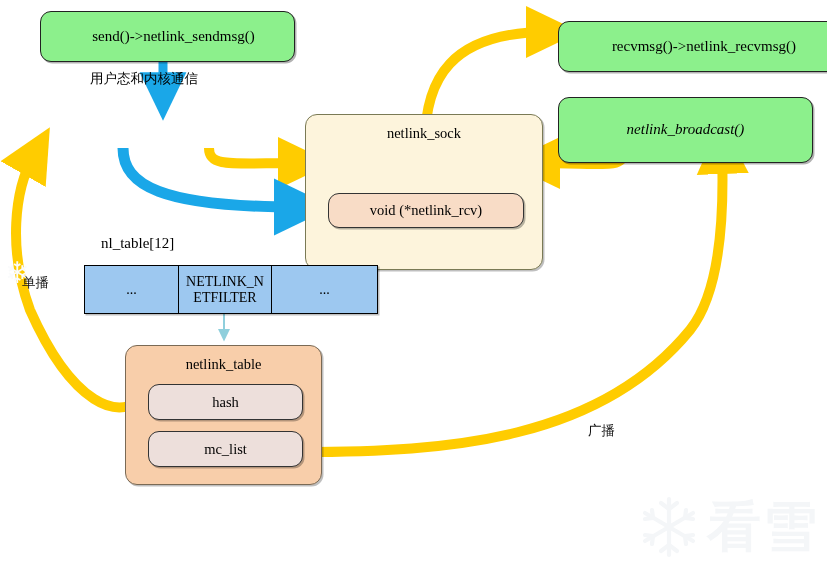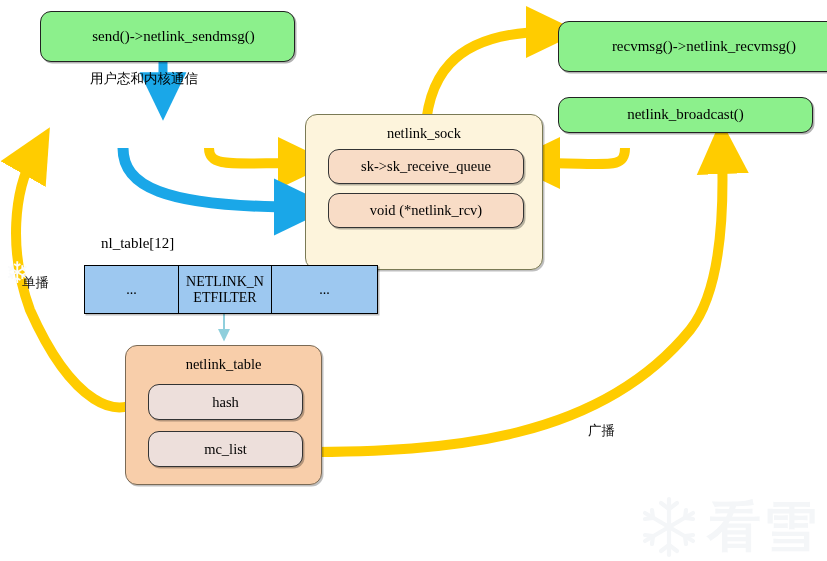--- a/index.html
+++ b/index.html
@@ -207,29 +207,26 @@
     <span>send()-&gt;netlink_sendmsg()</span>
   </div>
 
   <div class="anno" style="left:90px; top:70px;">用户态和内核通信</div>
 
 
   <div class="node green-box" style="left:558px; top:21px; width:292px; height:51px;">
     <span>recvmsg()-&gt;netlink_recvmsg()</span>
   </div>
 
-  <div class="node green-box" style="left:558px; top:97px; width:255px; height:36px;">
+  <div class="node green-box" style="left:558px; top:97px; width:255px; height:66px;font-style:italic;">
     <span>netlink_broadcast()</span>
   </div>
 
   <div class="node sock-container" style="left:305px; top:114px; width:238px; height:156px;">
     <div class="container-title" style="top:10px;">netlink_sock</div>
-    <div class="node inner-peach" style="left:22px; top:34px; width:196px; height:35px;">
-      <span>sk-&gt;sk_receive_queue</span>
-    </div>
     <div class="node inner-peach" style="left:22px; top:78px; width:196px; height:35px;">
       <span>void (*netlink_rcv)</span>
     </div>
   </div>
 
   <div id="nl-table-label" style="left:101px; top:235px;">nl_table[12]</div>
 
   <div id="nl-table" style="left:84px; top:265px; width:294px; height:49px;">
     <div class="cell" style="width:94px;">
       <span>...</span>

